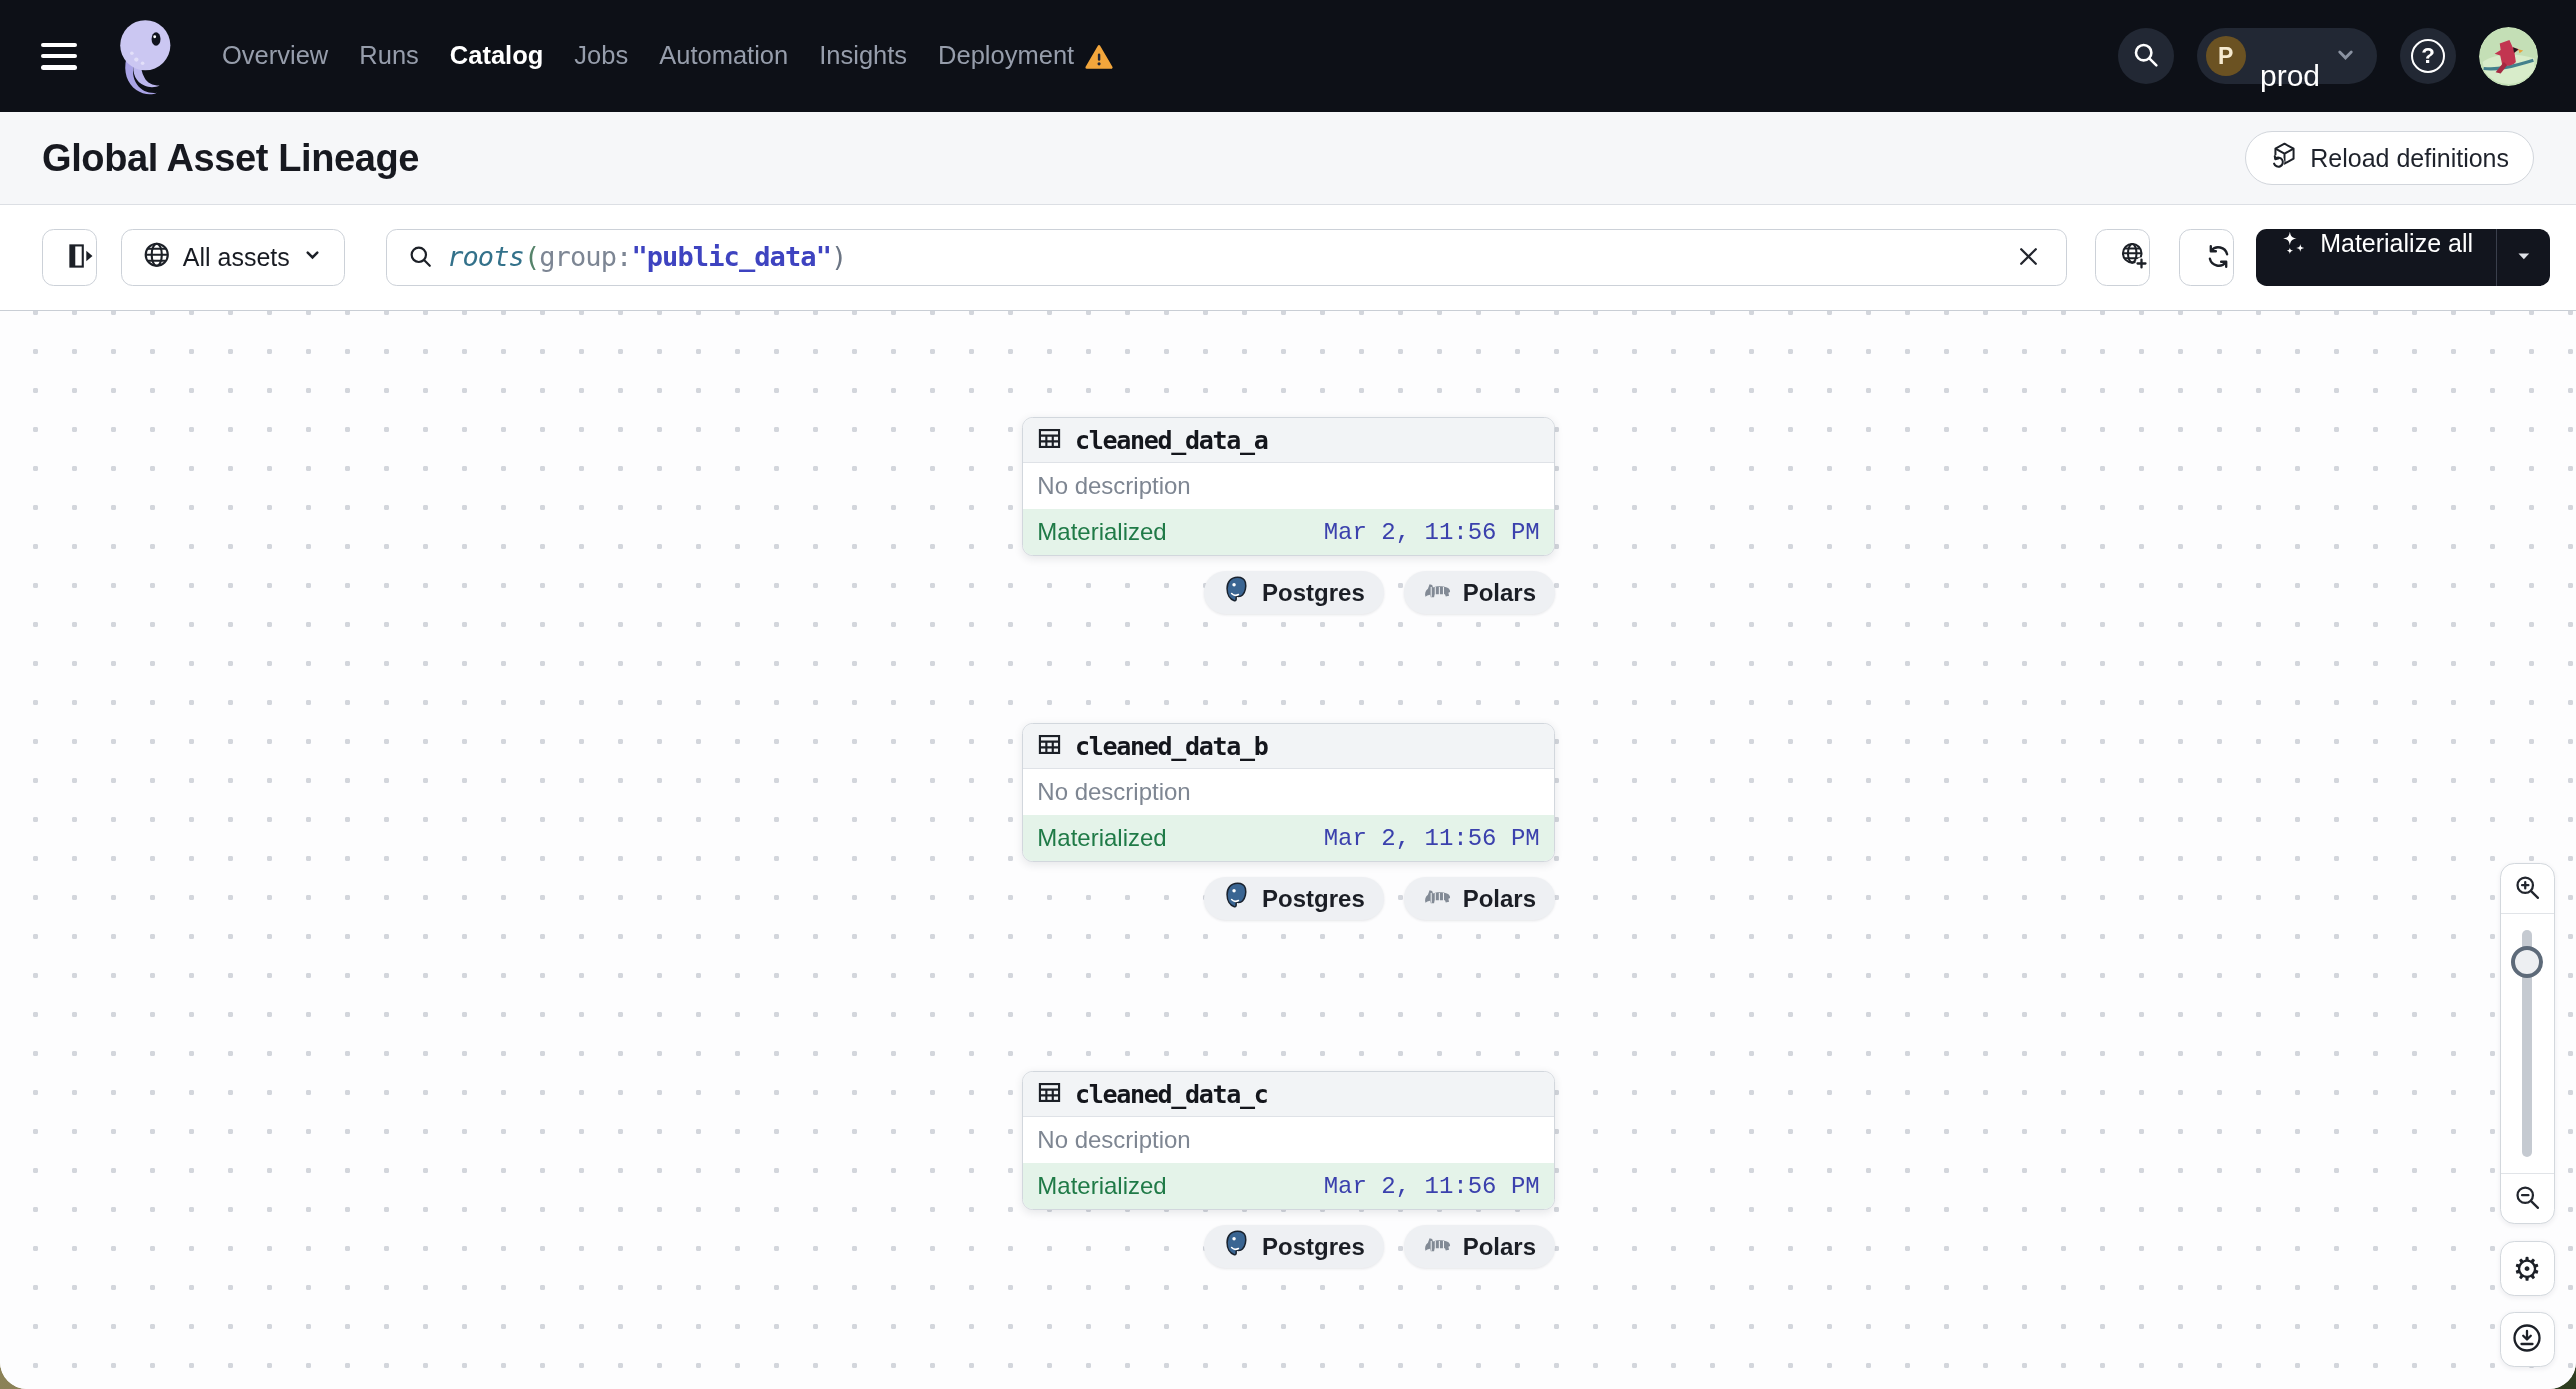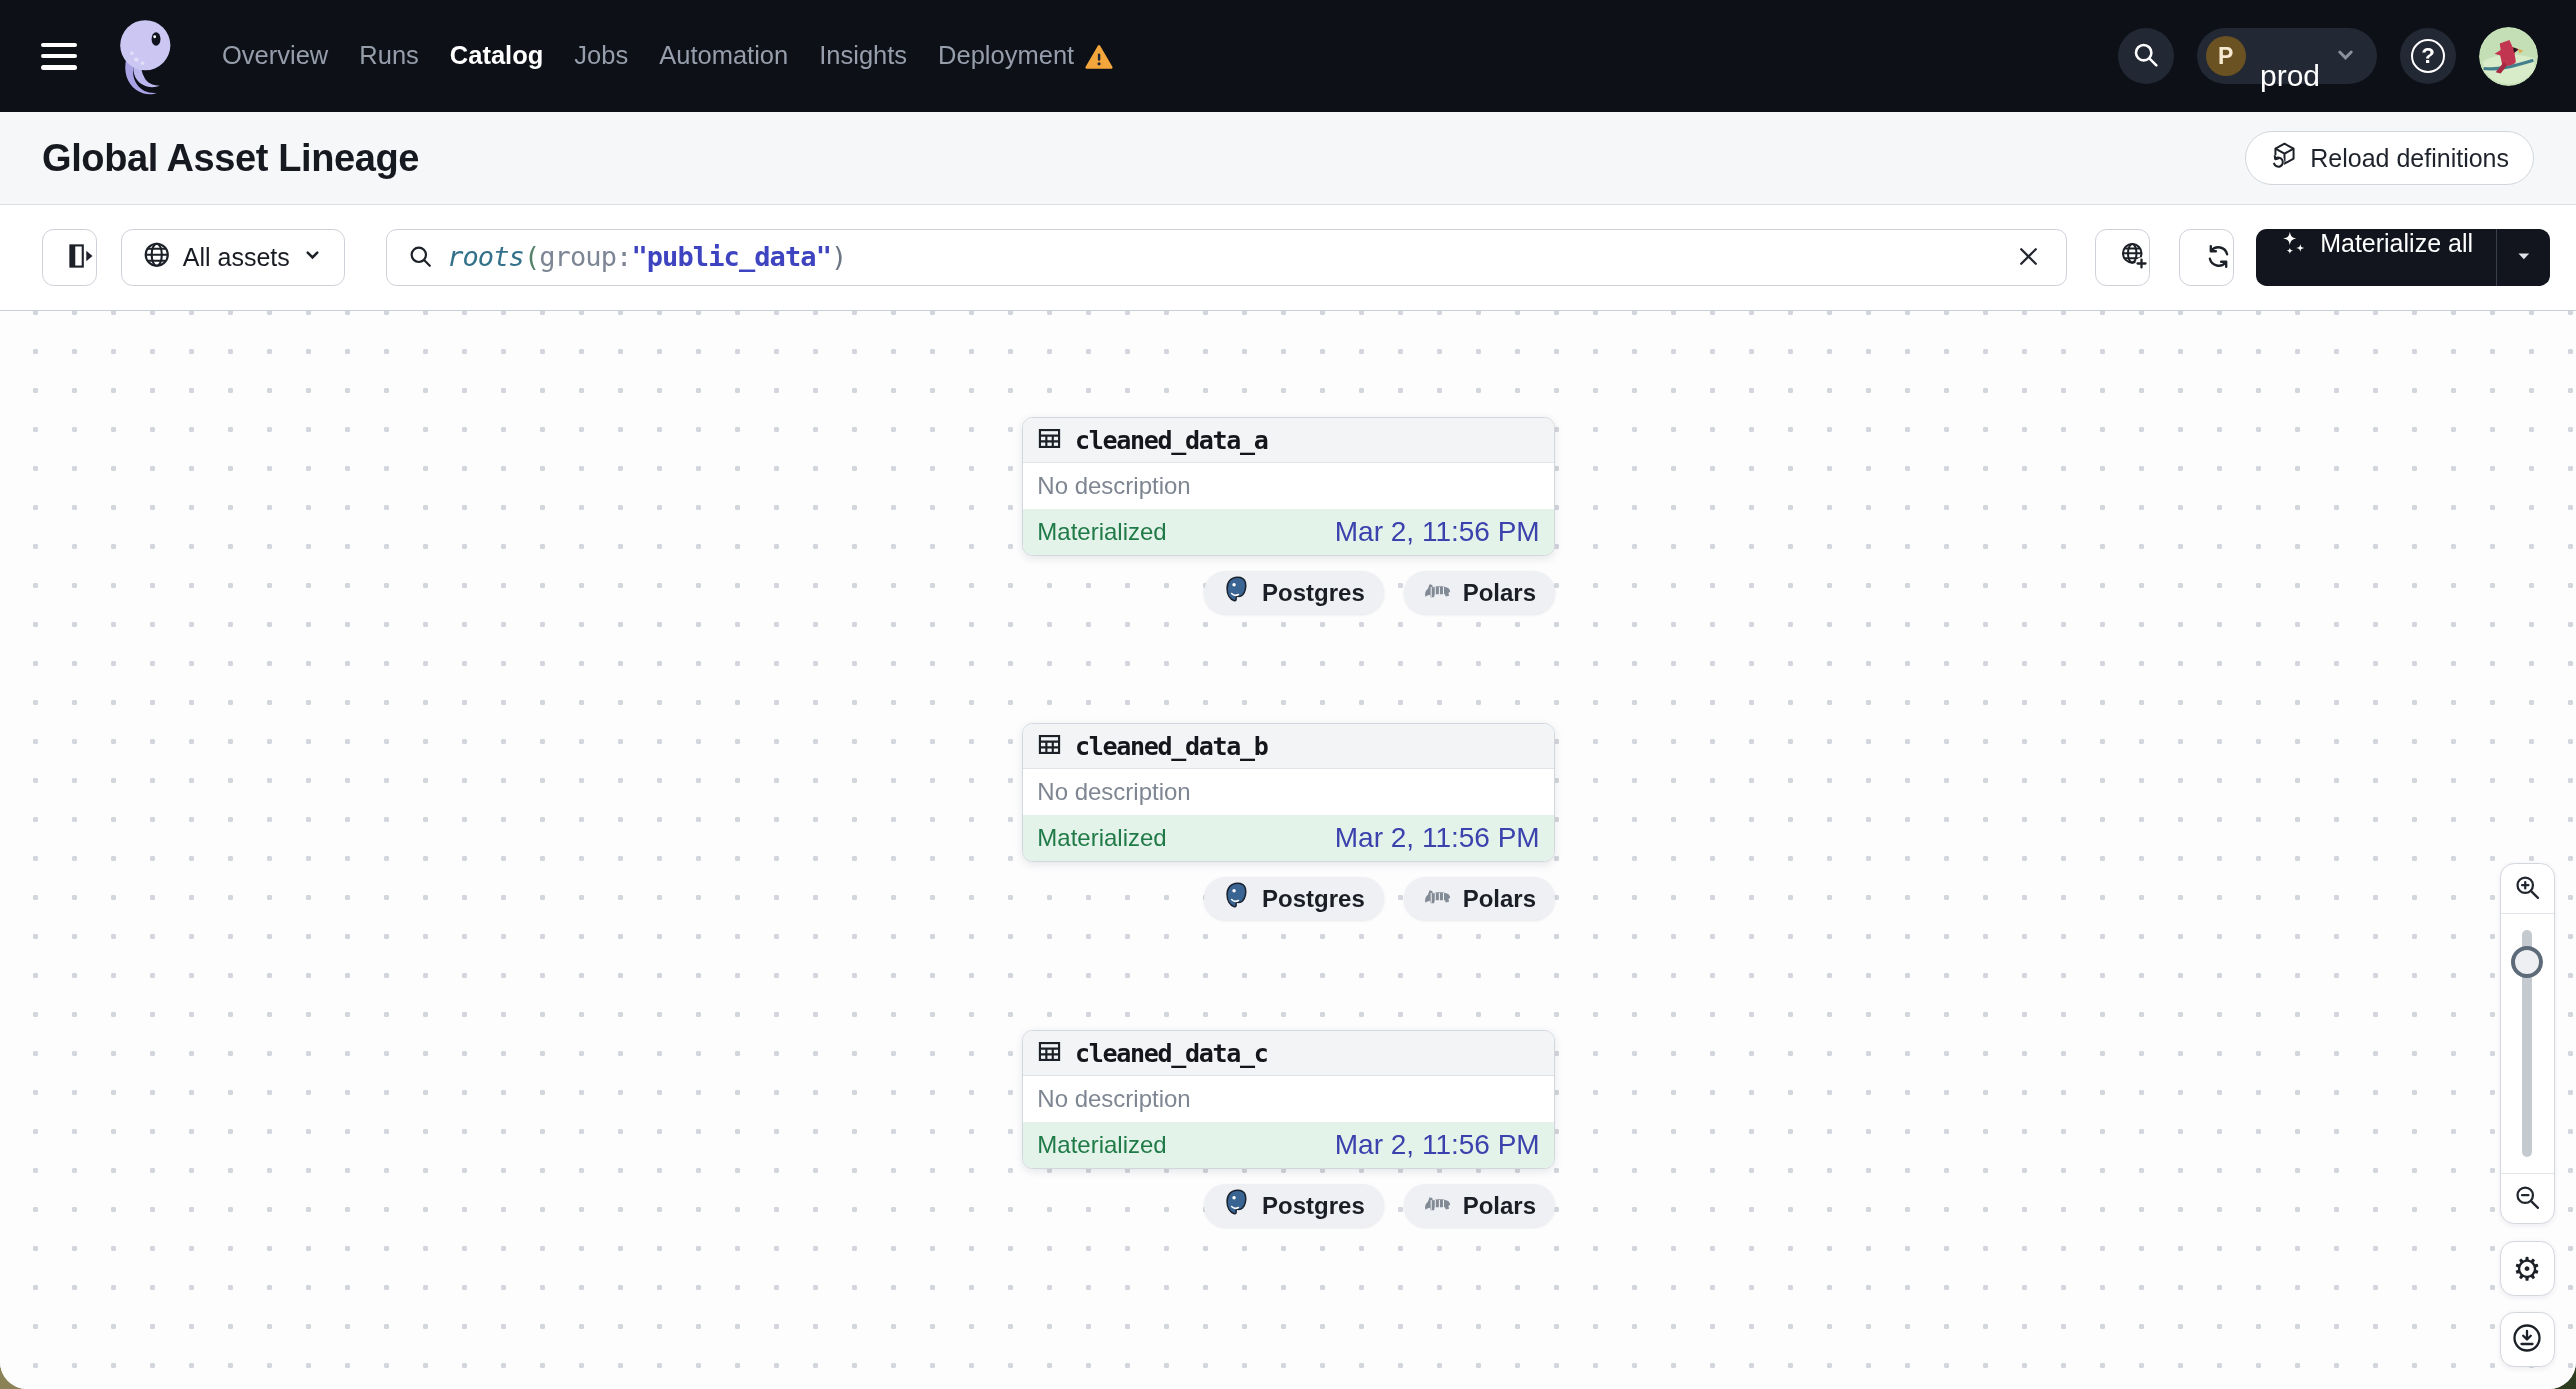--- a/index.html
+++ b/index.html
@@ -135,21 +135,21 @@
   .asset-name {
     font-family: "DejaVu Sans Mono", monospace;
     font-size: 25px; font-weight: 700; color: #14161c; letter-spacing: -1.3px;
   }
   .asset-desc { height: 46px; display: flex; align-items: center; padding: 0 14.3px; font-size: 24px; color: #7e8692; background: #fff; }
   .asset-status {
     height: 46px; background: var(--materialized-bg);
     display: flex; align-items: center; justify-content: space-between; padding: 0 14.3px;
   }
   .status-label { font-size: 24px; color: var(--materialized-green); }
-  .status-time  { font-size: 28px; color: var(--timestamp-blue); cursor: pointer; }
+  .status-time  { font-size: 24px; color: var(--timestamp-blue); cursor: pointer; font-family: Liberation Mono, monospace; }
   .asset-tags { margin-top: 15px; display: flex; justify-content: flex-end; gap: 20.6px; }
   .tag-pill {
     height: 43px; border-radius: 21.5px; background: #eef0f3;
     display: flex; align-items: center; gap: 9.8px; padding: 0 19px;
     font-size: 24px; font-weight: 600; color: #1b1e25; cursor: pointer;
     box-shadow: 0 0.9px 2.7px rgba(20,25,40,0.10);
   }
 
   
   .zoom-panel {
@@ -457,21 +457,21 @@
             <svg viewBox="0 0 36 24" width="29.5" height="20.6">
               <path d="M3 20c-1.2-4 0-8 3-10l2-5.5 3.2 1 1 3c4.5-2 12-2 17 .2 3 1.2 4 3.2 3.8 5.3l-2 1 .8 3.8-4 .9-1-3H14.5l-1 3.8-4 0-1-3-3.2 1z" fill="#828a95"></path>
               <path d="M10 8v12M15 8v12M20 8v12M25 8v12" stroke="#eef0f3" stroke-width="1.3"></path>
             </svg>
           </span>
           <span>Polars</span>
         </span>
       </div>
     </div>
 
-    <div class="asset-wrapper" style="top:719px;">
+    <div class="asset-wrapper" style="top:760px;">
       <div class="asset-card">
         <div class="asset-header">
           <span>
             <svg viewBox="0 0 24 24" width="27" height="27" fill="none" stroke="#1c2027" stroke-width="1.9">
               <rect x="3.5" y="4.5" width="17" height="15"></rect>
                 <path d="M3.5 9.5h17M9.2 9.5v10M14.9 9.5v10M3.5 14.5h17"></path>
             </svg>
           </span>
           <span class="asset-name">cleaned_data_c</span>
         </div>

